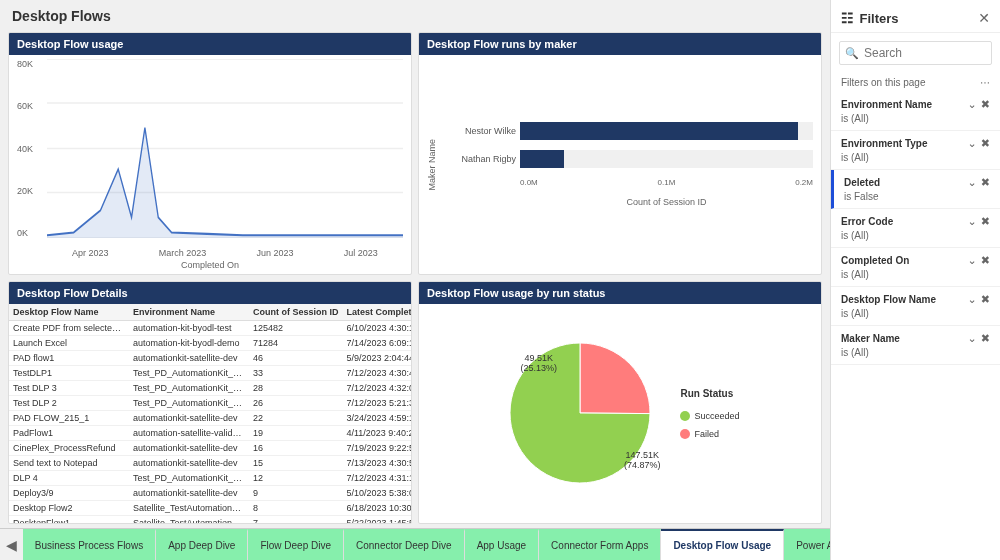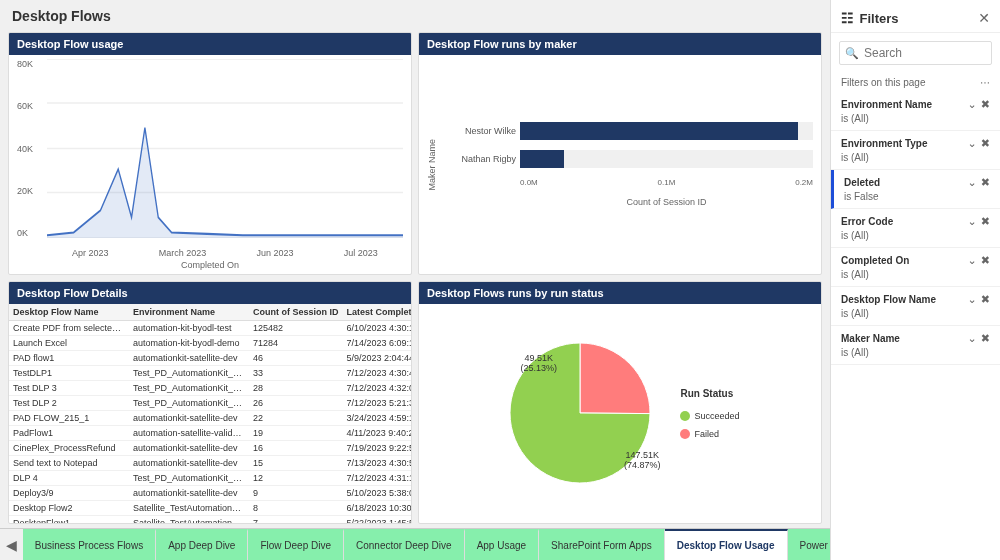--- a/index.html
+++ b/index.html
@@ -240,21 +240,21 @@
                   <td>Satellite_TestAutomationKIT</td>
                   <td>7</td>
                   <td>5/22/2023 1:45:56 PM</td>
                 </tr>
               </tbody>
           </table>
         </div>
       </div>
 
       <div class="card">
-        <div class="card-header">Desktop Flows runs by run status</div>
+        <div class="card-header">Desktop Flow usage by run status</div>
         <div class="card-body">
           <div class="pie-container">
 
             <div style="position:relative;">
               <svg width="160" height="160" viewBox="0 0 160 160">
 
                 <path d="M80,80 L80,10 A70,70 0 0,1 80,10 A70,70 0 0,1 150,80 A70,70 0 0,1 79.47,10.01 Z" fill="#ff7c7c" stroke="white" stroke-width="1"></path>
 
                 <path d="M80,80 L80,10 A70,70 0 0,1 150,80.6 Z" fill="#ff7c7c" stroke="white" stroke-width="1"></path>
 
@@ -288,21 +288,21 @@
 
     </div>
 
     <div class="bottom-tabs">
       <div class="tab-nav-btn">◀</div>
       <div class="tab-item">Business Process Flows</div>
       <div class="tab-item">App Deep Dive</div>
       <div class="tab-item">Flow Deep Dive</div>
       <div class="tab-item">Connector Deep Dive</div>
       <div class="tab-item">App Usage</div>
-      <div class="tab-item">SharePoint Form Apps</div>
+      <div class="tab-item">Connector Form Apps</div>
       <div class="tab-item active">Desktop Flow Usage</div>
       <div class="tab-item">Power Apps Adoption</div>
 
     </div>
   </div>
 
   <div class="filters-panel">
     <div class="filters-header">
       <div class="filters-title">
         <span style="font-size:14px;">☷</span>

